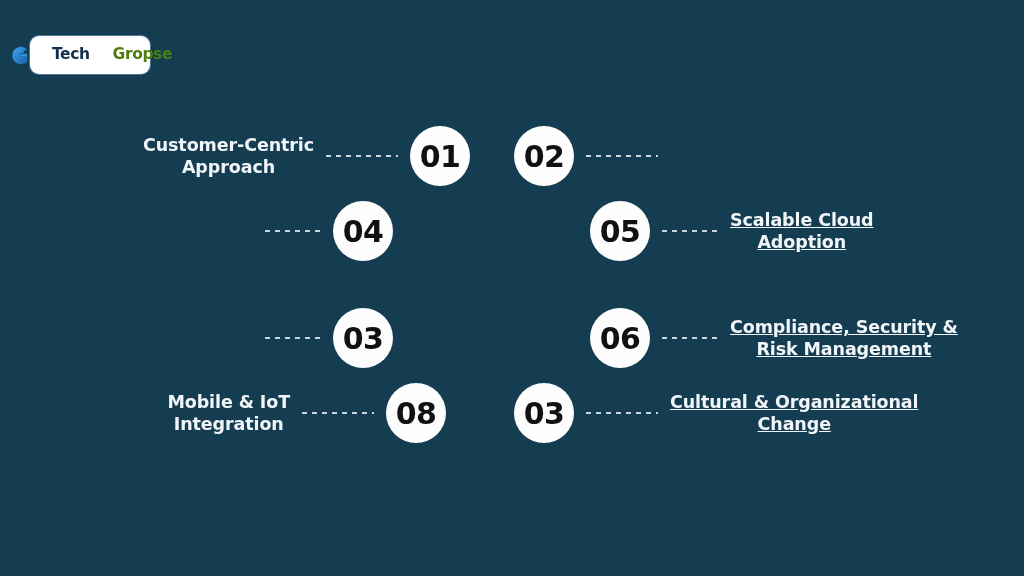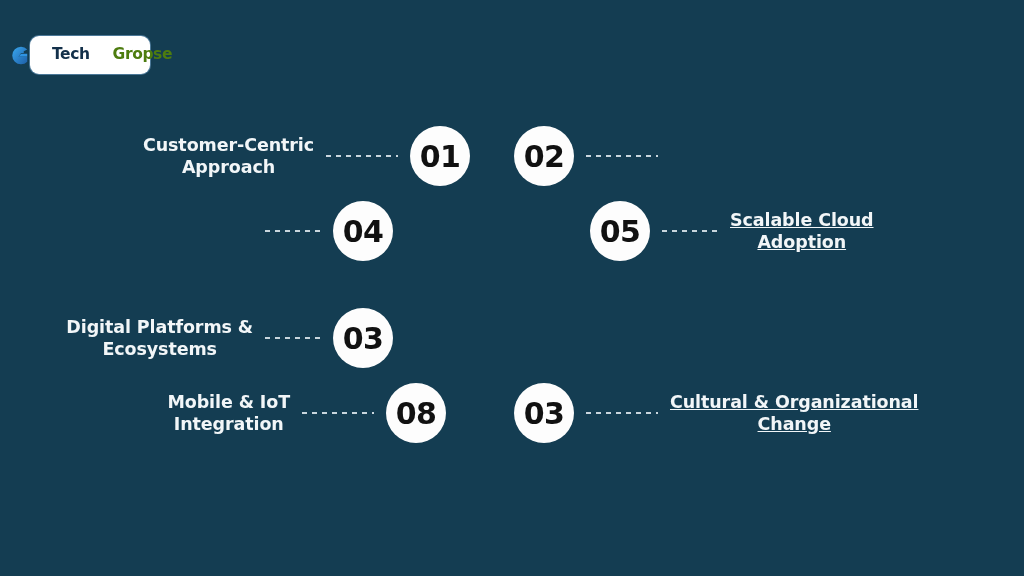--- a/index.html
+++ b/index.html
@@ -167,26 +167,30 @@
   </div>
 
   <div class="row right" id="row-4">
     <span class="circle">05</span>
     <span class="dash short"></span>
     <span class="label center">Scalable Cloud
 Adoption</span>
   </div>
 
   <div class="row left" id="row-5">
-    <span class="label">Digital Platforms &amp;
-Ecosystems</span>
     <span class="dash short"></span>
     <span class="circle">03</span>
   </div>
 
+  <div class="row right" id="row-6">
+    <span class="circle">06</span>
+    <span class="dash short"></span>
+    <span class="label center">Compliance, Security &amp;
+Risk Management</span>
+  </div>
 
   <div class="row left" id="row-7">
     <span class="label">Mobile &amp; IoT
 Integration</span>
     <span class="dash"></span>
     <span class="circle">08</span>
   </div>
 
   <div class="row right" id="row-8">
     <span class="circle">03</span>

